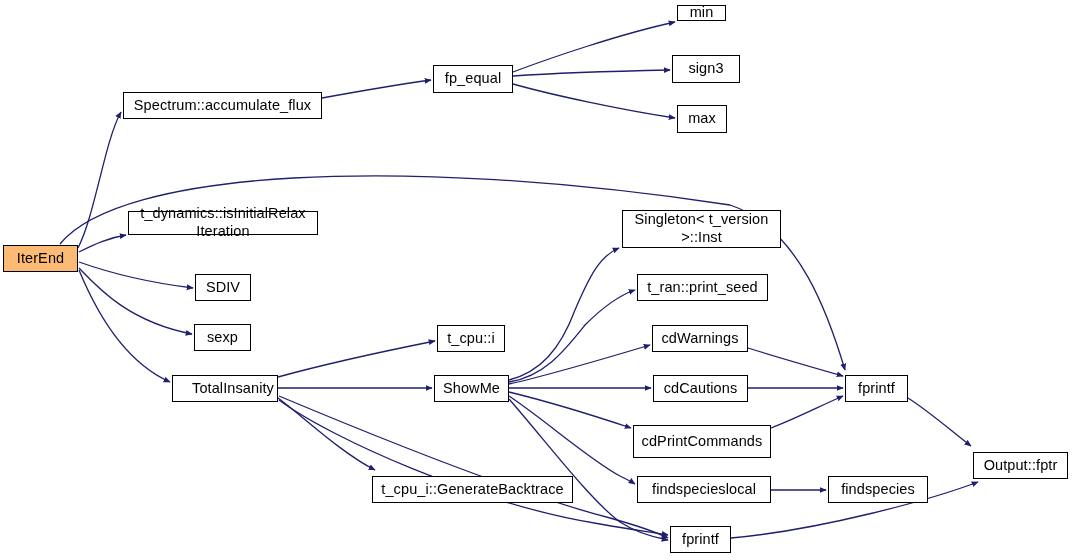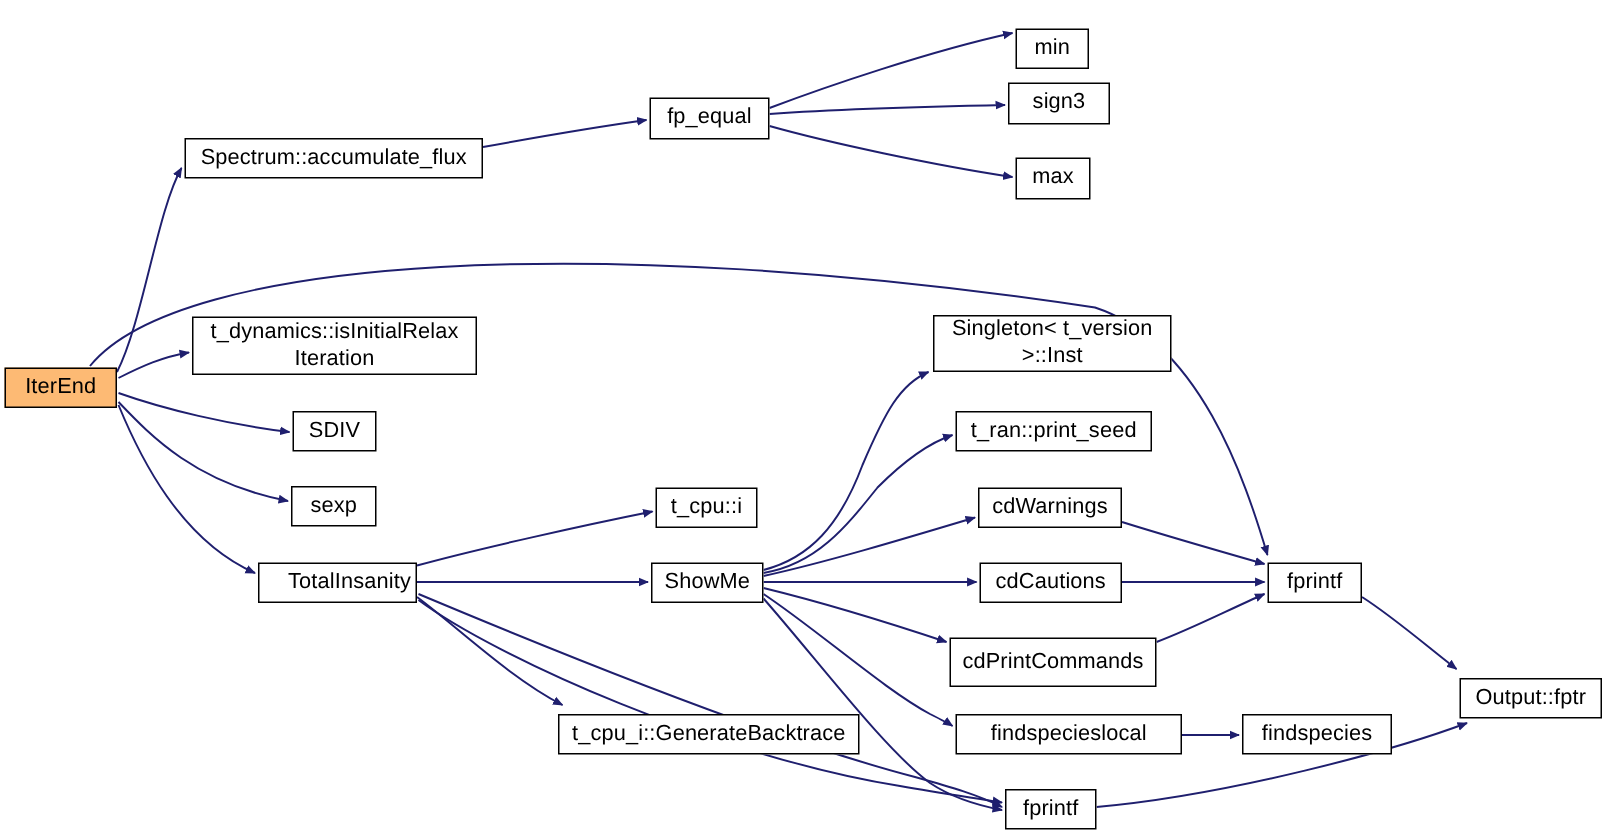--- a/index.html
+++ b/index.html
@@ -79,36 +79,36 @@
       <path d="M 748,388 C 780,388 815,388 843,388" fill="none" stroke="#1f1f6e" stroke-width="1.3" marker-end="url(#arrowhead)"></path>
       <path d="M 771,428 C 795,419 820,406 843,396" fill="none" stroke="#1f1f6e" stroke-width="1.3" marker-end="url(#arrowhead)"></path>
       <path d="M 768,490 C 790,490 808,490 826,490" fill="none" stroke="#1f1f6e" stroke-width="1.3" marker-end="url(#arrowhead)"></path>
       <path d="M 908,398 C 930,412 955,434 971,446" fill="none" stroke="#1f1f6e" stroke-width="1.3" marker-end="url(#arrowhead)"></path>
       <path d="M 731,538 C 820,530 930,500 978,482" fill="none" stroke="#1f1f6e" stroke-width="1.3" marker-end="url(#arrowhead)"></path>
     </svg>
   <div id="nodes">
       <div class="node root" style="left: 3px; top: 245px; width: 75px; height: 27px;"><span>IterEnd</span></div>
       <div class="node" style="left: 123px; top: 92px; width: 199px; height: 27px;"><span>Spectrum::accumulate_flux</span></div>
       <div class="node" style="left: 433px; top: 65px; width: 80px; height: 28px;"><span>fp_equal</span></div>
-      <div class="node" style="left: 677px; top: 19px; width: 49px; height: 27px;"><span>min</span></div>
+      <div class="node" style="left: 677px; top: 5px; width: 49px; height: 16px;"><span>min</span></div>
       <div class="node" style="left: 672px; top: 55px; width: 68px; height: 28px;"><span>sign3</span></div>
       <div class="node" style="left: 677px; top: 105px; width: 50px; height: 28px;"><span>max</span></div>
-      <div class="node" style="left: 128px; top: 211px; width: 190px; height: 39px;"><span>t_dynamics::isInitialRelax
+      <div class="node" style="left: 128px; top: 211px; width: 190px; height: 24px;"><span>t_dynamics::isInitialRelax
 Iteration</span></div>
       <div class="node" style="left: 195px; top: 274px; width: 56px; height: 27px;"><span>SDIV</span></div>
       <div class="node" style="left: 194px; top: 324px; width: 57px; height: 27px;"><span>sexp</span></div>
       <div class="node" style="left: 172px; top: 375px; width: 106px; height: 27px; padding-left: 16px;"><span>TotalInsanity</span></div>
       <div class="node" style="left: 437px; top: 325px; width: 68px; height: 27px;"><span>t_cpu::i</span></div>
       <div class="node" style="left: 434px; top: 375px; width: 75px; height: 27px;"><span>ShowMe</span></div>
       <div class="node" style="left: 372px; top: 476px; width: 201px; height: 27px;"><span>t_cpu_i::GenerateBacktrace</span></div>
       <div class="node" style="left: 622px; top: 210px; width: 159px; height: 38px;"><span>Singleton&lt; t_version
 &gt;::Inst</span></div>
       <div class="node" style="left: 637px; top: 274px; width: 131px; height: 27px;"><span>t_ran::print_seed</span></div>
       <div class="node" style="left: 652px; top: 325px; width: 96px; height: 27px;"><span>cdWarnings</span></div>
       <div class="node" style="left: 653px; top: 375px; width: 95px; height: 27px;"><span>cdCautions</span></div>
       <div class="node" style="left: 633px; top: 425px; width: 138px; height: 33px;"><span>cdPrintCommands</span></div>
-      <div class="node" style="left: 637px; top: 476px; width: 151px; height: 27px;"><span>findspecieslocal</span></div>
+      <div class="node" style="left: 637px; top: 476px; width: 134px; height: 27px;"><span>findspecieslocal</span></div>
       <div class="node" style="left: 670px; top: 526px; width: 61px; height: 27px;"><span>fprintf</span></div>
       <div class="node" style="left: 845px; top: 375px; width: 63px; height: 27px;"><span>fprintf</span></div>
       <div class="node" style="left: 828px; top: 476px; width: 100px; height: 27px;"><span>findspecies</span></div>
       <div class="node" style="left: 973px; top: 452px; width: 95px; height: 27px;"><span>Output::fptr</span></div>
     </div>
 </div>
 
 </body></html>

